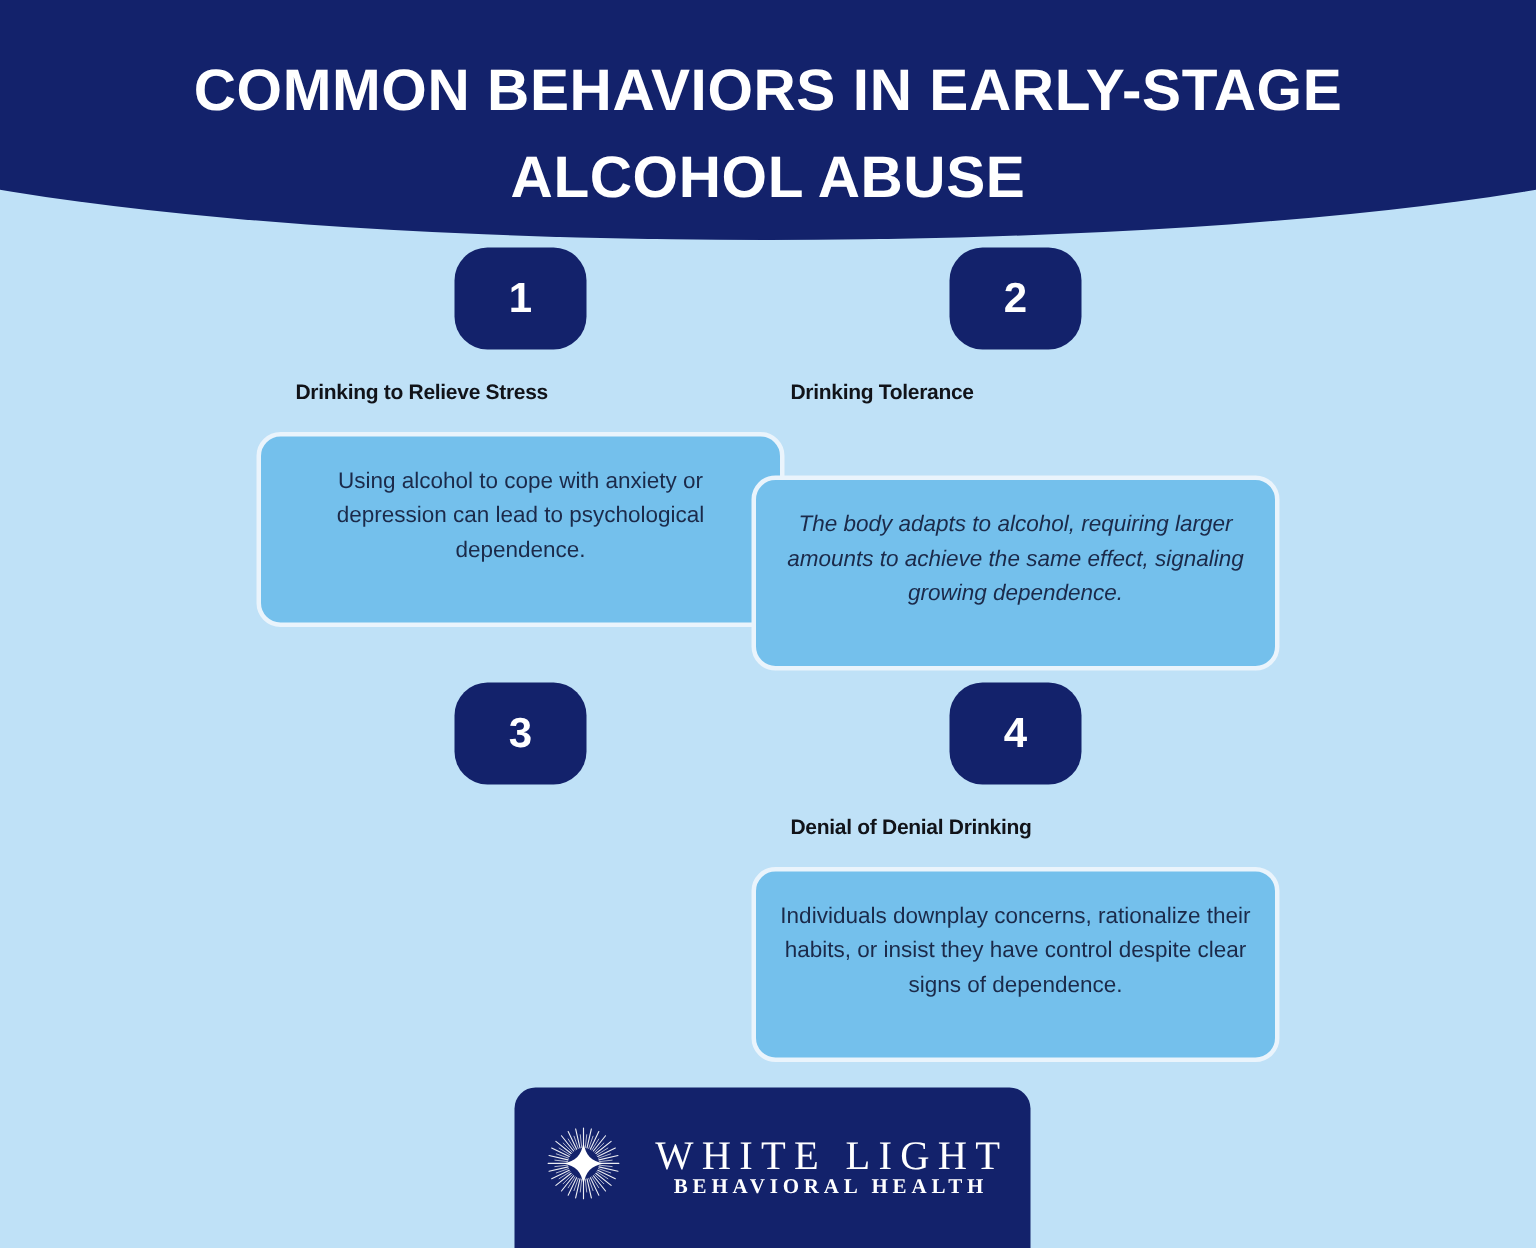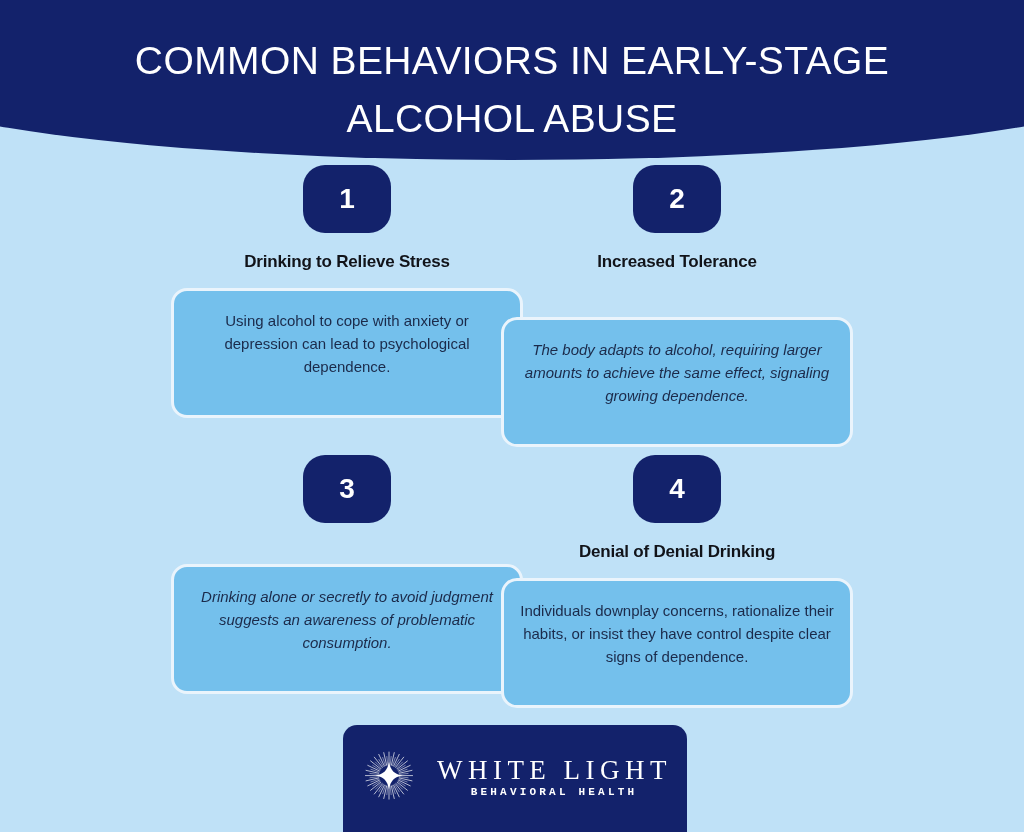--- a/index.html
+++ b/index.html
@@ -37,21 +37,21 @@
     border-radius: 0 0 50% 50% / 0 0 22% 22%;
   }
   .header-title {
     position: absolute;
     top: 32px;
     left: 0;
     width: 1024px;
     text-align: center;
     color: #ffffff;
     font-size: 39px;
-    font-weight: normal;
+    font-weight: bold;
     line-height: 58px;
     letter-spacing: 0.4px;
     font-family: "Liberation Sans", sans-serif;
     z-index: 3;
     white-space: pre-line;
   }
 
   
   .grid {
     position: absolute;
@@ -85,23 +85,23 @@
     color: #ffffff;
     font-size: 28px;
     font-weight: bold;
     line-height: 1;
     flex: none;
   }
 
   .cell-title {
     margin-top: 14px;
     width: 300px;
-    text-align: center;
+    text-align: left;
     color: #111319;
-    font-size: 17px;
+    font-size: 14px;
     font-weight: bold;
     line-height: 29px;
     letter-spacing: -0.2px;
   }
 
   .desc-card {
     margin-top: 12px;
     width: 352px;
     min-height: 130px;
     background: #74c0ec;
@@ -155,22 +155,22 @@
   .logo-name {
     color: #ffffff;
     font-family: "Liberation Serif", serif;
     font-size: 27px;
     letter-spacing: 5.5px;
     line-height: 30px;
     padding-left: 5px;
   }
   .logo-tag {
     color: #ffffff;
-    font-family: Liberation Mono, monospace;
-    font-size: 11px;
+    font-family: Liberation Serif, serif;
+    font-size: 14px;
     font-weight: bold;
     letter-spacing: 3.2px;
     line-height: 14px;
     padding-left: 4px;
   }
 </style>
 </head>
 <body>
 
 <div class="header">
@@ -188,33 +188,32 @@
         <span>1</span>
       </div>
       <div class="cell-title">Drinking to Relieve Stress</div>
       <div class="desc-card">Using alcohol to cope with anxiety or depression can lead to psychological dependence.</div>
     </div>
 
     <div class="cell right" data-rowspanfix="single">
       <div class="badge">
         <span>2</span>
       </div>
-      <div class="cell-title">Increased Tolerance</div>
+      <div class="cell-title">Drinking Tolerance</div>
       <div class="desc-card">The body adapts to alcohol, requiring larger amounts to achieve the same effect, signaling growing dependence.</div>
     </div>
 
   </div>
 
   <div class="grid-row row2">
 
     <div class="cell left" data-rowspanfix="single">
       <div class="badge">
         <span>3</span>
       </div>
-      <div class="desc-card">Drinking alone or secretly to avoid judgment suggests an awareness of problematic consumption.</div>
     </div>
 
     <div class="cell right">
       <div class="badge">
         <span>4</span>
       </div>
       <div class="cell-title">Denial of Denial Drinking</div>
       <div class="desc-card">Individuals downplay concerns, rationalize their habits, or insist they have control despite clear signs of dependence.</div>
     </div>
 

